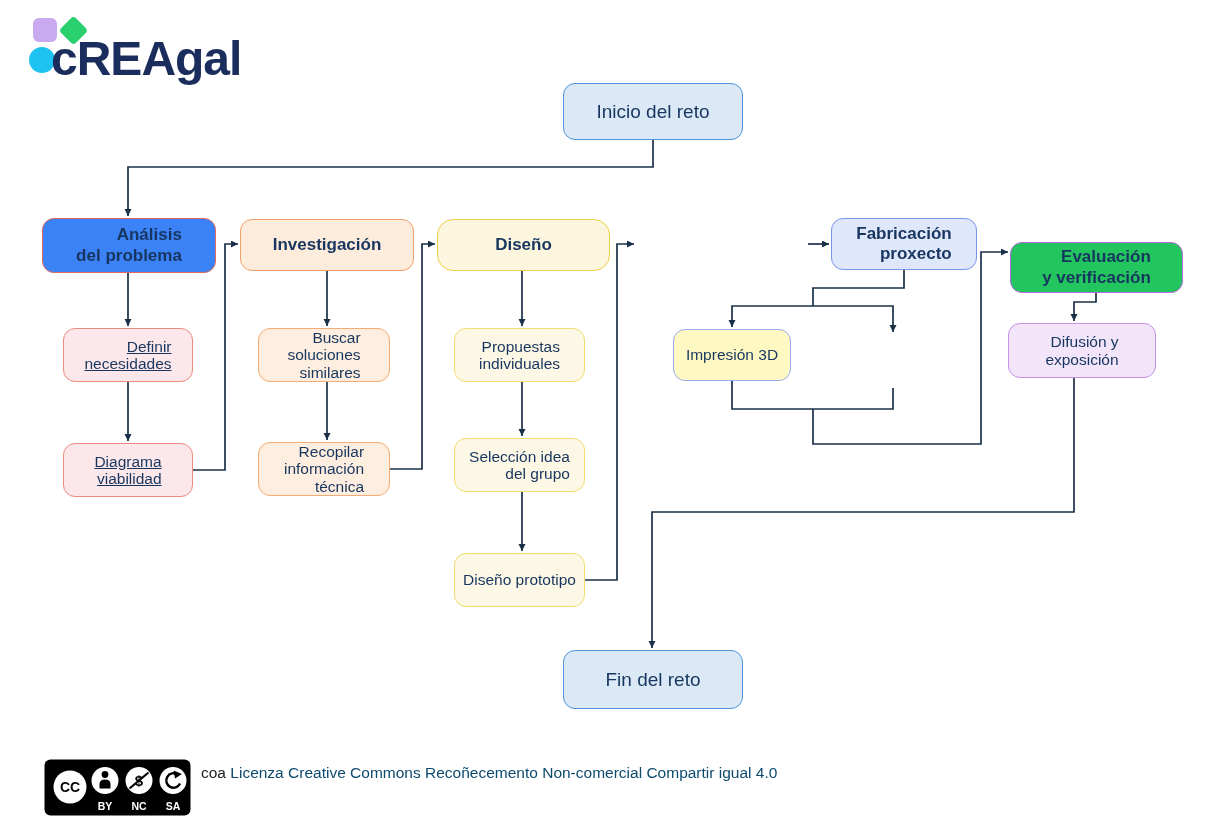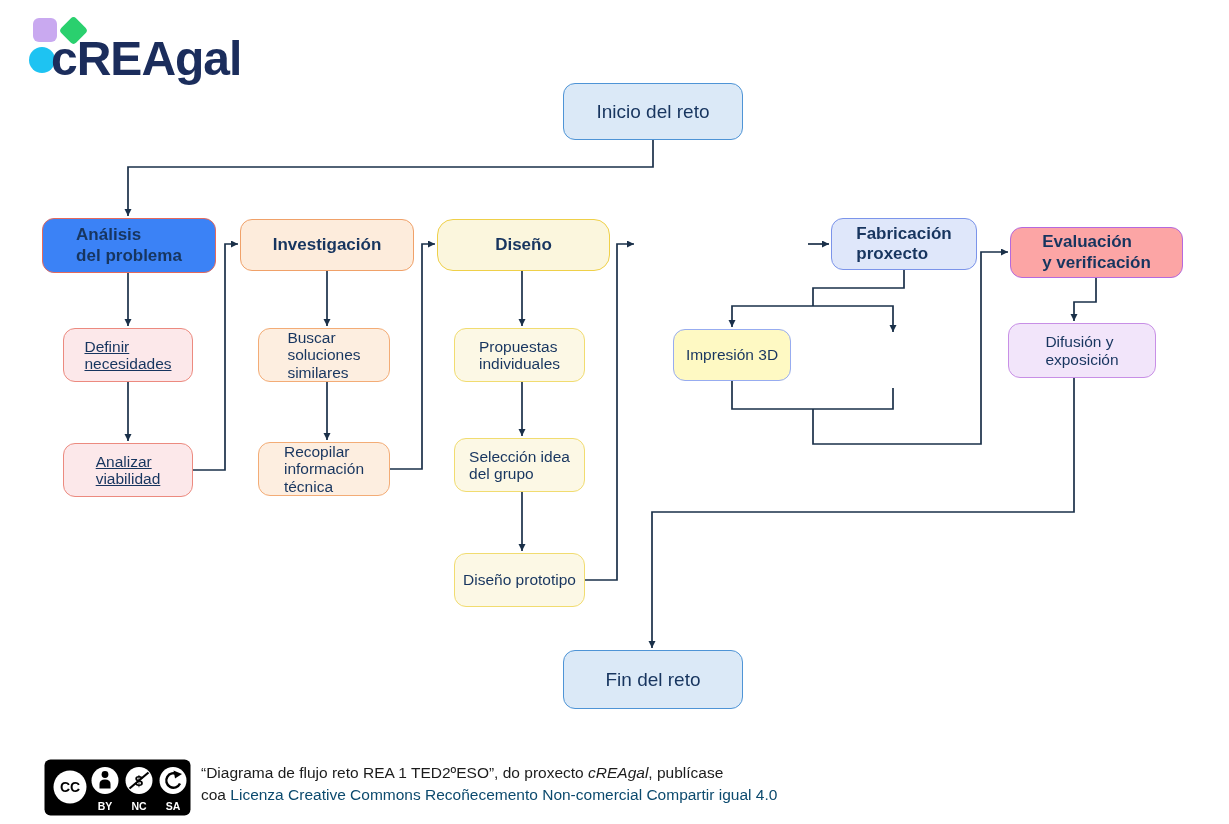--- a/index.html
+++ b/index.html
@@ -6,38 +6,38 @@
   #canvas{position:relative;width:1229px;height:824px;background:#fff;overflow:hidden;}
 
   
   #connectors{position:absolute;left:0;top:0;}
   .link{fill:none;stroke:#1a3049;stroke-width:1.7px;}
 
   
   .node{
     position:absolute;box-sizing:border-box;
     display:flex;align-items:center;justify-content:center;
-    text-align:left;white-space:pre-line;
+    text-align:right;white-space:pre-line;
     border-radius:12px;border:1.7px solid;
     color:#17355f;font-size:15.5px;line-height:1.13;padding:14px 5px;
   }
   .phase{font-weight:bold;font-size:17px;line-height:1.2;}
   .terminal{font-size:19px;}
 
   .c-startend{background:#dbe9f7;border-color:#4e94d6;}
   .c-red     {background:#3b82f6;border-color:#e4695c;}
   .c-redsub  {background:#fce8ea;border-color:#ec8a7f;text-decoration:underline;}
   .c-orange  {background:#fdecdc;border-color:#f0a169;}
   .c-orangesub{background:#fdeee0;border-color:#f3ac76;}
   .c-yellow  {background:#fbf6dd;border-color:#efd049;}
   .c-yellowsub{background:#fcf8e5;border-color:#f1dc70;}
   .c-green   {background:#e3fae8;border-color:#5fdb74;}
   .c-blue2   {background:#dfe7fa;border-color:#7b94ea;}
   .c-blue2sub{background:#fef9c3;border-color:#97acf0;}
-  .c-purple  {background:#fca5a5;border-color:#b469de;}
+  .c-purple  {background:#22c55e;border-color:#b469de;margin-top:15px;}
   .c-purplesub{background:#f2e5fa;border-color:#c88fe6;}
 
   
   #logo{position:absolute;left:29px;top:12px;}
 
   
   #cc-badge{position:absolute;left:44px;top:759px;}
   #license-text{position:absolute;left:201px;top:762px;font-size:15.5px;line-height:22px;color:#1c1c1c;}
   #license-text a{color:#0c4a6e;text-decoration:none;}
 </style>
@@ -86,21 +86,21 @@
 del problema</div>
   <div class="node phase c-orange" style="left:240px;top:219px;width:174px;height:52px;">Investigación</div>
   <div class="node phase c-yellow" style="left:437px;top:219px;width:173px;height:52px;border-radius:16px;">Diseño</div>
   <div class="node phase c-blue2" style="left:831px;top:218px;width:146px;height:52px;">Fabricación
 proxecto</div>
   <div class="node phase c-purple" style="left:1010px;top:227px;width:173px;height:51px;">Evaluación
 y verificación</div>
 
   <div class="node c-redsub" style="left:63px;top:328px;width:130px;height:54px;">Definir
 necesidades</div>
-  <div class="node c-redsub" style="left:63px;top:443px;width:130px;height:54px;">Analizar
+  <div class="node c-redsub" style="left:63px;top:443px;width:130px;height:54px;">Diagrama
 viabilidad</div>
 
   <div class="node c-orangesub" style="left:258px;top:328px;width:132px;height:54px;">Buscar
 soluciones
 similares</div>
   <div class="node c-orangesub" style="left:258px;top:442px;width:132px;height:54px;">Recopilar
 información
 técnica</div>
 
   <div class="node c-yellowsub" style="left:454px;top:328px;width:131px;height:54px;">Propuestas
@@ -136,17 +136,16 @@
       <circle cx="129" cy="21.5" r="13.5" fill="#fff"></circle>
       <path d="M133.5 15.5 A7.2 7.2 0 1 0 136 24.5" fill="none" stroke="#000" stroke-width="2.4"></path>
       <polygon points="129.5,11.5 138,15 131,19.5" fill="#000"></polygon>
     </g>
     <text x="61" y="50.5" text-anchor="middle" font-size="10.5" font-weight="bold" fill="#fff">BY</text>
     <text x="95" y="50.5" text-anchor="middle" font-size="10.5" font-weight="bold" fill="#fff">NC</text>
     <text x="129" y="50.5" text-anchor="middle" font-size="10.5" font-weight="bold" fill="#fff">SA</text>
   </svg>
 
   <div id="license-text">
-    <div><span>“Diagrama de flujo reto REA 1 TED2ºESO”, do proxecto </span><i>cREAgal</i><span>, publícase</span></div>
     <div><span>coa </span><a href="#">Licenza Creative Commons Recoñecemento Non-comercial Compartir igual 4.0</a></div>
   </div>
 
 </div>
 
 </body></html>

